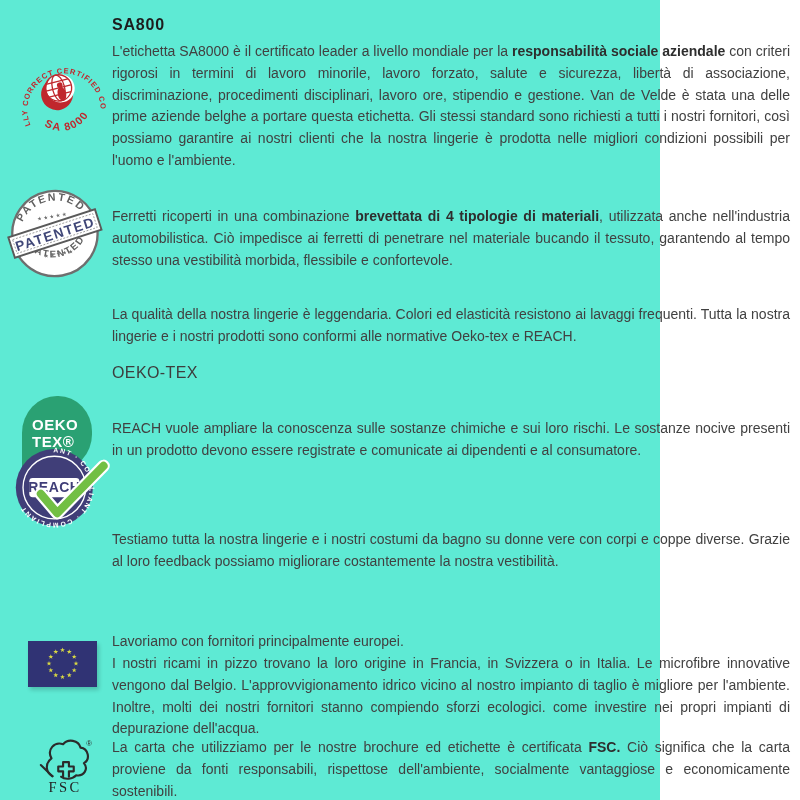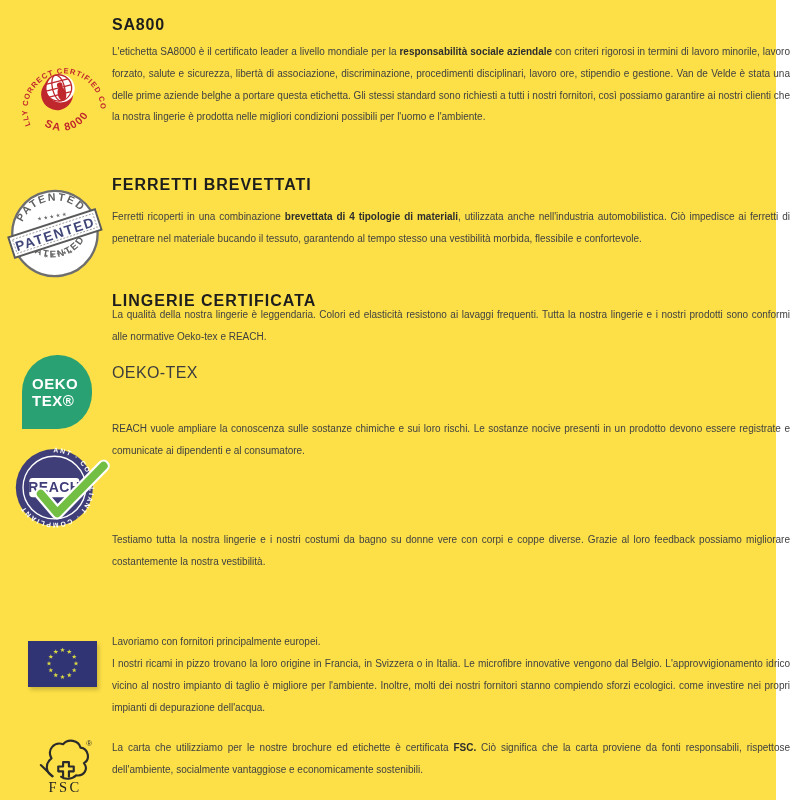--- a/index.html
+++ b/index.html
@@ -1,37 +1,37 @@
 <!DOCTYPE html>
 <html><head>
 <meta charset="utf-8">
 <style>
   * { margin:0; padding:0; box-sizing:border-box; }
   html,body { width:800px; height:800px; background:#ffffff; overflow:hidden; }
   body { font-family:"Liberation Sans","DejaVu Sans",sans-serif; }
-  #page { position:relative; width:776px; height:800px; background:#fde047; }
+  #page { position:relative; width:660px; height:800px; background:#5eead4; }
 
-  .txt { position:absolute; left:112px; width:678px; color:#414141; font-size:10px;
+  .txt { position:absolute; left:112px; width:678px; color:#414141; font-size:14px;
          line-height:21.8px; text-align:justify; }
   .txt .b { font-weight:700; color:#2e2e2e; }
   .h1 { position:absolute; left:112px; color:#1d1d1d; font-size:16px; font-weight:600;
         letter-spacing:0.8px; }
   .sub { position:absolute; left:112px; color:#3d3d3d; font-size:16px; letter-spacing:0.4px; }
 
   .icon { position:absolute; }
   svg text { font-family:"Liberation Sans","DejaVu Sans",sans-serif; }
 
   
   #sa8000-badge { left:14px; top:50px; width:94px; height:96px; transform:rotate(-14deg); }
 
   
   #patented-stamp { left:0px; top:188px; width:110px; height:92px; transform:rotate(-10deg); }
 
   
-  #oeko-badge { left:22px; top:355px; width:70px; height:74px; background:#2aa173;
+  #oeko-badge { left:22px; top:396px; width:70px; height:74px; background:#2aa173;
     border-radius:50% 48% 48% 0; color:#fff; display:flex; flex-direction:column;
     justify-content:center; padding-left:10px; }
   #oeko-badge .l { font-weight:700; font-size:15px; letter-spacing:0.5px; line-height:17px; }
 
   
   #reach-badge { left:10px; top:444px; width:108px; height:92px; }
 
   
   #eu-flag { left:28px; top:641px; width:69px; height:46px; box-shadow:2px 3px 4px rgba(0,0,0,0.18); }
 
@@ -64,21 +64,20 @@
       <circle cx="52" cy="36.5" r="3" fill="#c0272d"></circle>
       <text font-size="8" font-weight="700" fill="#c0272d" letter-spacing="1">
         <textPath href="#saTop" startOffset="50%" text-anchor="middle">ETHICALLY CORRECT CERTIFIED COMPANY</textPath>
       </text>
       <text font-size="11.5" font-weight="700" fill="#c0272d" letter-spacing="1.5">
         <textPath href="#saBottom" startOffset="50%" text-anchor="middle">SA 8000</textPath>
       </text>
     </svg>
   </div>
 
-  <div class="h1" style="top:176px; letter-spacing:1px;">FERRETTI BREVETTATI</div>
   <div class="txt" style="top:206px;"><span>Ferretti ricoperti in una combinazione </span><span class="b">brevettata di 4 tipologie di materiali</span><span>, utilizzata anche nell'industria automobilistica. Ciò impedisce ai ferretti di penetrare nel materiale bucando il tessuto, garantendo al tempo stesso una vestibilità morbida, flessibile e confortevole.</span></div>
 
   <div class="icon" id="patented-stamp">
     <svg viewBox="0 0 110 95" width="110" height="92">
       <defs>
         <path id="patTop" d="M 20 62 A 37 37 0 1 1 90 62"></path>
         <path id="patBottom" d="M 18 42 A 38 38 0 0 0 92 42"></path>
       </defs>
       <circle cx="55" cy="47" r="44" fill="#ffffff" stroke="#6e6e6e" stroke-width="2.4"></circle>
       <text font-size="11" font-weight="700" fill="#5f5f5f" letter-spacing="2">
@@ -90,21 +89,20 @@
       <text x="55" y="31" font-size="5.5" fill="#6e6e6e" text-anchor="middle">★ ★ ★ ★ ★</text>
       <text x="55" y="70" font-size="5.5" fill="#6e6e6e" text-anchor="middle">★ ★ ★ ★ ★</text>
       <g transform="rotate(-8 55 47)">
         <rect x="8" y="36" width="94" height="22" fill="#ffffff" stroke="#5a5a5a" stroke-width="2"></rect>
         <rect x="11.5" y="39.5" width="87" height="15" fill="none" stroke="#8a8a8a" stroke-width="0.8" stroke-dasharray="2 1.6"></rect>
         <text x="55" y="52.5" font-size="14" font-weight="700" fill="#3f4677" letter-spacing="1.5" text-anchor="middle">PATENTED</text>
       </g>
     </svg>
   </div>
 
-  <div class="h1" style="top:292px; letter-spacing:1px;">LINGERIE CERTIFICATA</div>
   <div class="txt" style="top:304px;"><span>La qualità della nostra lingerie è leggendaria. Colori ed elasticità resistono ai lavaggi frequenti. Tutta la nostra lingerie e i nostri prodotti sono conformi alle normative Oeko-tex e REACH.</span></div>
 
   <div class="sub" style="top:364px;">OEKO-TEX</div>
 
   <div class="icon" id="oeko-badge">
     <div class="l">OEKO</div>
     <div class="l">TEX®</div>
   </div>
 
   <div class="txt" style="top:418px;"><span>REACH vuole ampliare la conoscenza sulle sostanze chimiche e sui loro rischi. Le sostanze nocive presenti in un prodotto devono essere registrate e comunicate ai dipendenti e al consumatore.</span></div>

